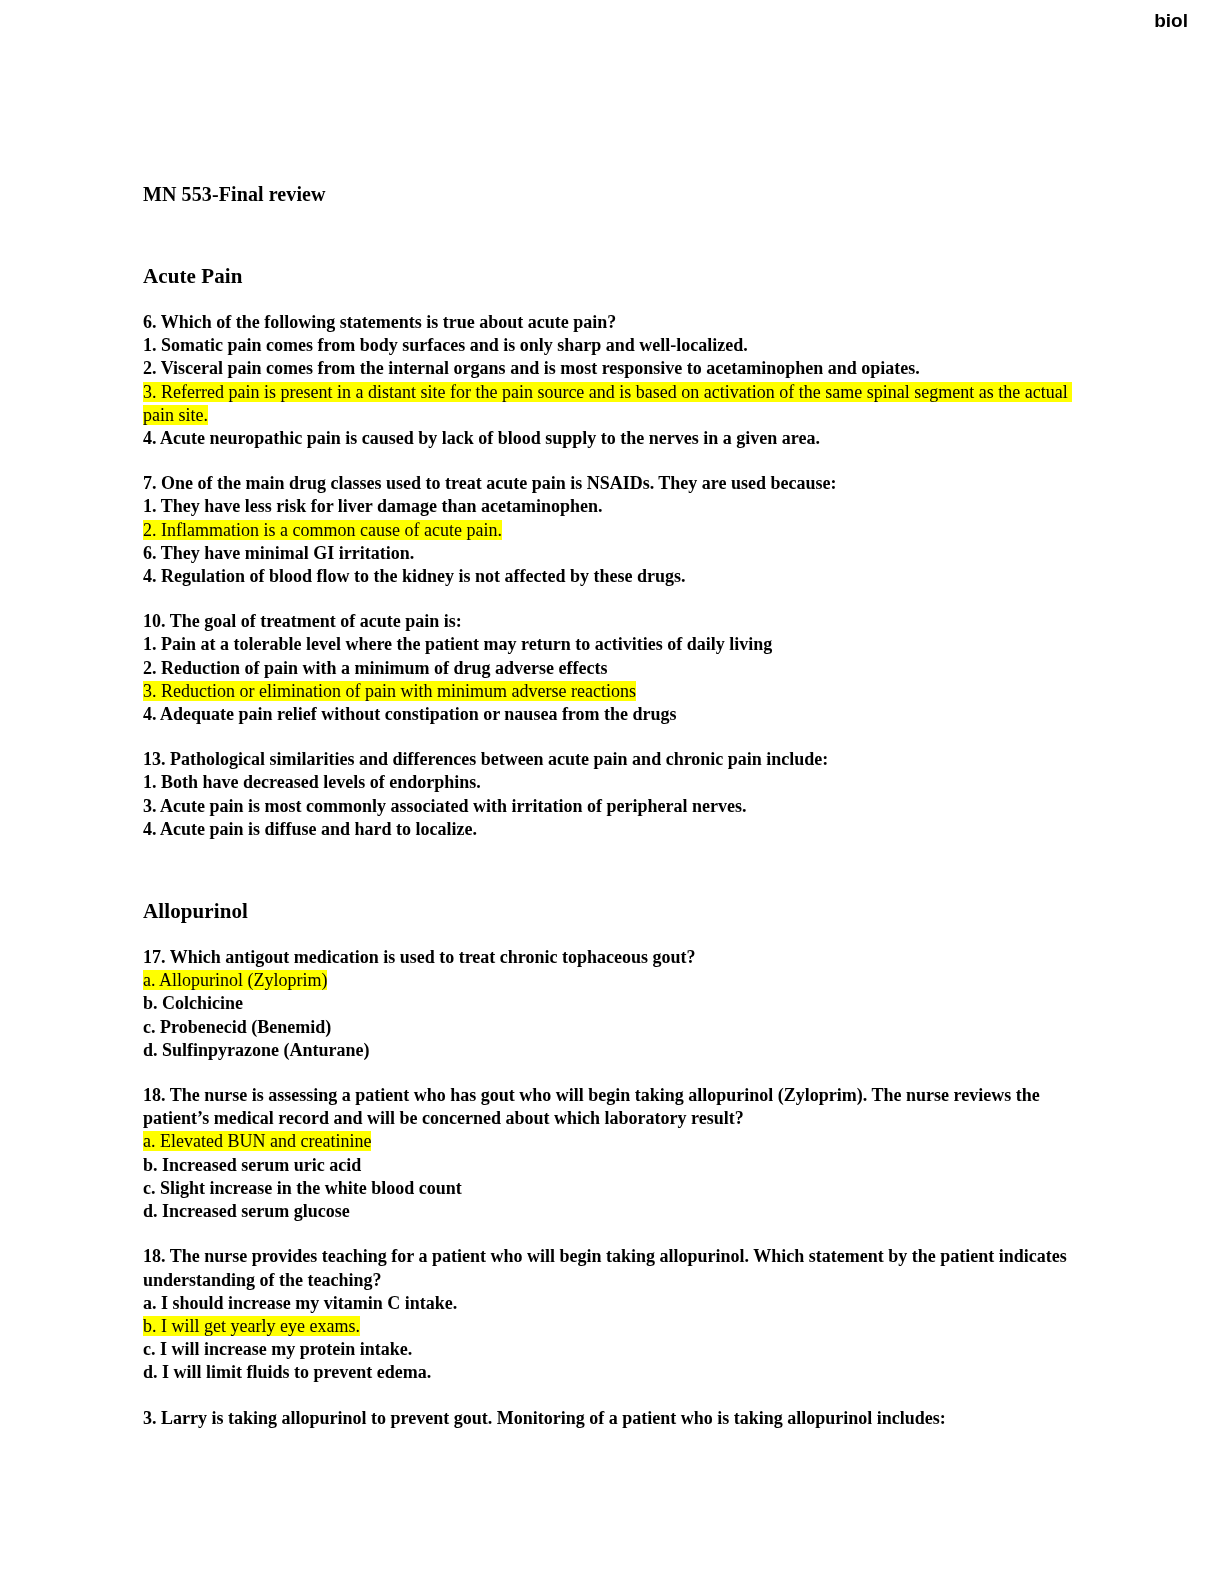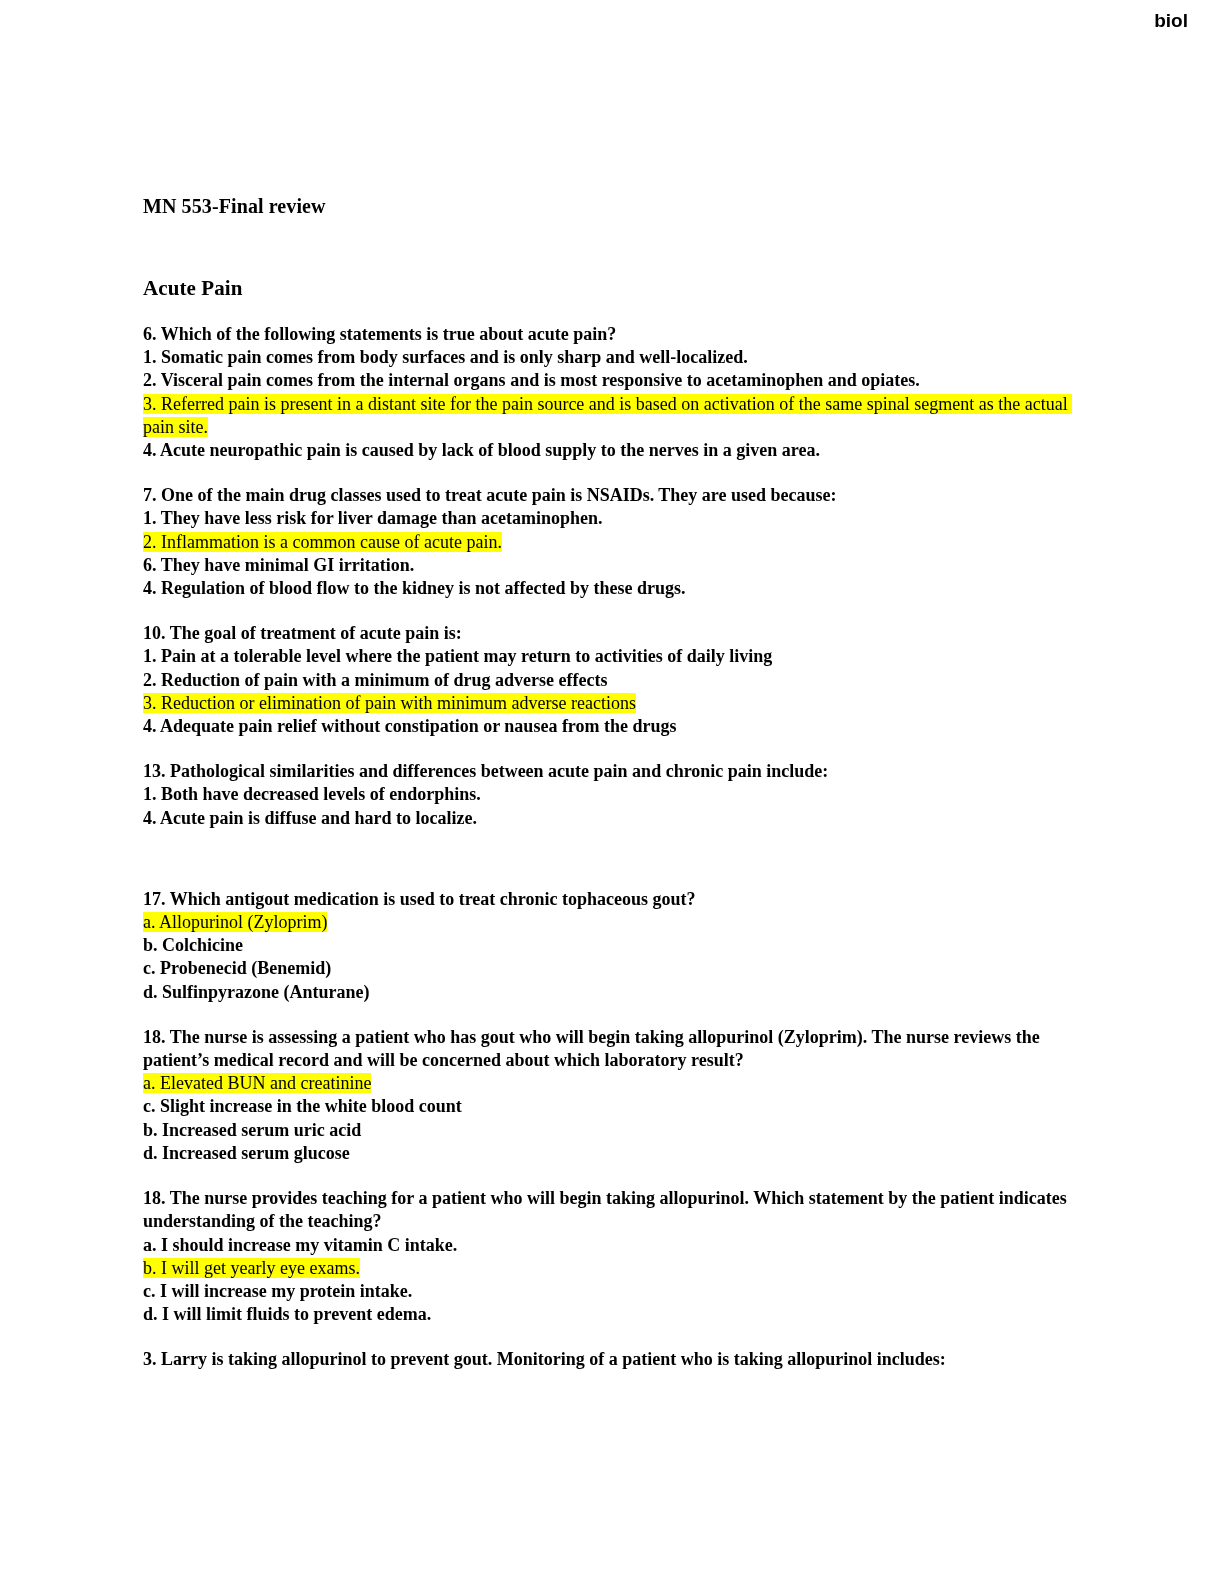--- a/index.html
+++ b/index.html
@@ -26,21 +26,21 @@
     font-family: "Liberation Sans", "DejaVu Sans", sans-serif;
     font-weight: bold;
     font-size: 19px;
     line-height: 22px;
     letter-spacing: 0px;
   }
   
   .content {
     position: absolute;
     left: 143px;
-    top: 194px;
+    top: 182px;
     width: 925px;
   }
   .doc-title {
     font-size: 20px;
     font-weight: bold;
     line-height: 24px;
     margin: 0 0 58px 0;
     letter-spacing: 0.1px;
   }
   .section-heading {
@@ -108,35 +108,37 @@
         <div class="block">
           <p class="line q">10. The goal of treatment of acute pain is:</p>
           <p class="line opt">1. Pain at a tolerable level where the patient may return to activities of daily living</p>
           <p class="line opt">2. Reduction of pain with a minimum of drug adverse effects</p>
           <p class="line hl"><span class="mark">3. Reduction or elimination of pain with minimum adverse reactions</span></p>
           <p class="line opt">4. Adequate pain relief without constipation or nausea from the drugs</p>
         </div>
         <div class="block">
           <p class="line q">13. Pathological similarities and differences between acute pain and chronic pain include:</p>
           <p class="line opt">1. Both have decreased levels of endorphins.</p>
+          <p class="line opt">3. Acute pain is most commonly associated with irritation of peripheral nerves.</p>
           <p class="line opt">4. Acute pain is diffuse and hard to localize.</p>
         </div>
         <div class="spacer-lg"></div>
+        <h2 class="section-heading">Allopurinol</h2>
         <div class="block">
           <p class="line q">17. Which antigout medication is used to treat chronic tophaceous gout?</p>
           <p class="line hl"><span class="mark">a. Allopurinol (Zyloprim)</span></p>
           <p class="line opt">b. Colchicine</p>
           <p class="line opt">c. Probenecid (Benemid)</p>
           <p class="line opt">d. Sulfinpyrazone (Anturane)</p>
         </div>
         <div class="block">
           <p class="line q">18. The nurse is assessing a patient who has gout who will begin taking allopurinol (Zyloprim). The nurse reviews the patient’s medical record and will be concerned about which laboratory result?</p>
           <p class="line hl"><span class="mark">a. Elevated BUN and creatinine</span></p>
+          <p class="line opt">b. Increased serum uric acid</p>
           <p class="line opt">c. Slight increase in the white blood count</p>
-          <p class="line opt">b. Increased serum uric acid</p>
           <p class="line opt">d. Increased serum glucose</p>
         </div>
         <div class="block">
           <p class="line q">18. The nurse provides teaching for a patient who will begin taking allopurinol. Which statement by the patient indicates understanding of the teaching?</p>
           <p class="line opt">a. I should increase my vitamin C intake.</p>
           <p class="line hl"><span class="mark">b. I will get yearly eye exams.</span></p>
           <p class="line opt">c. I will increase my protein intake.</p>
           <p class="line opt">d. I will limit fluids to prevent edema.</p>
         </div>
         <div class="block">

